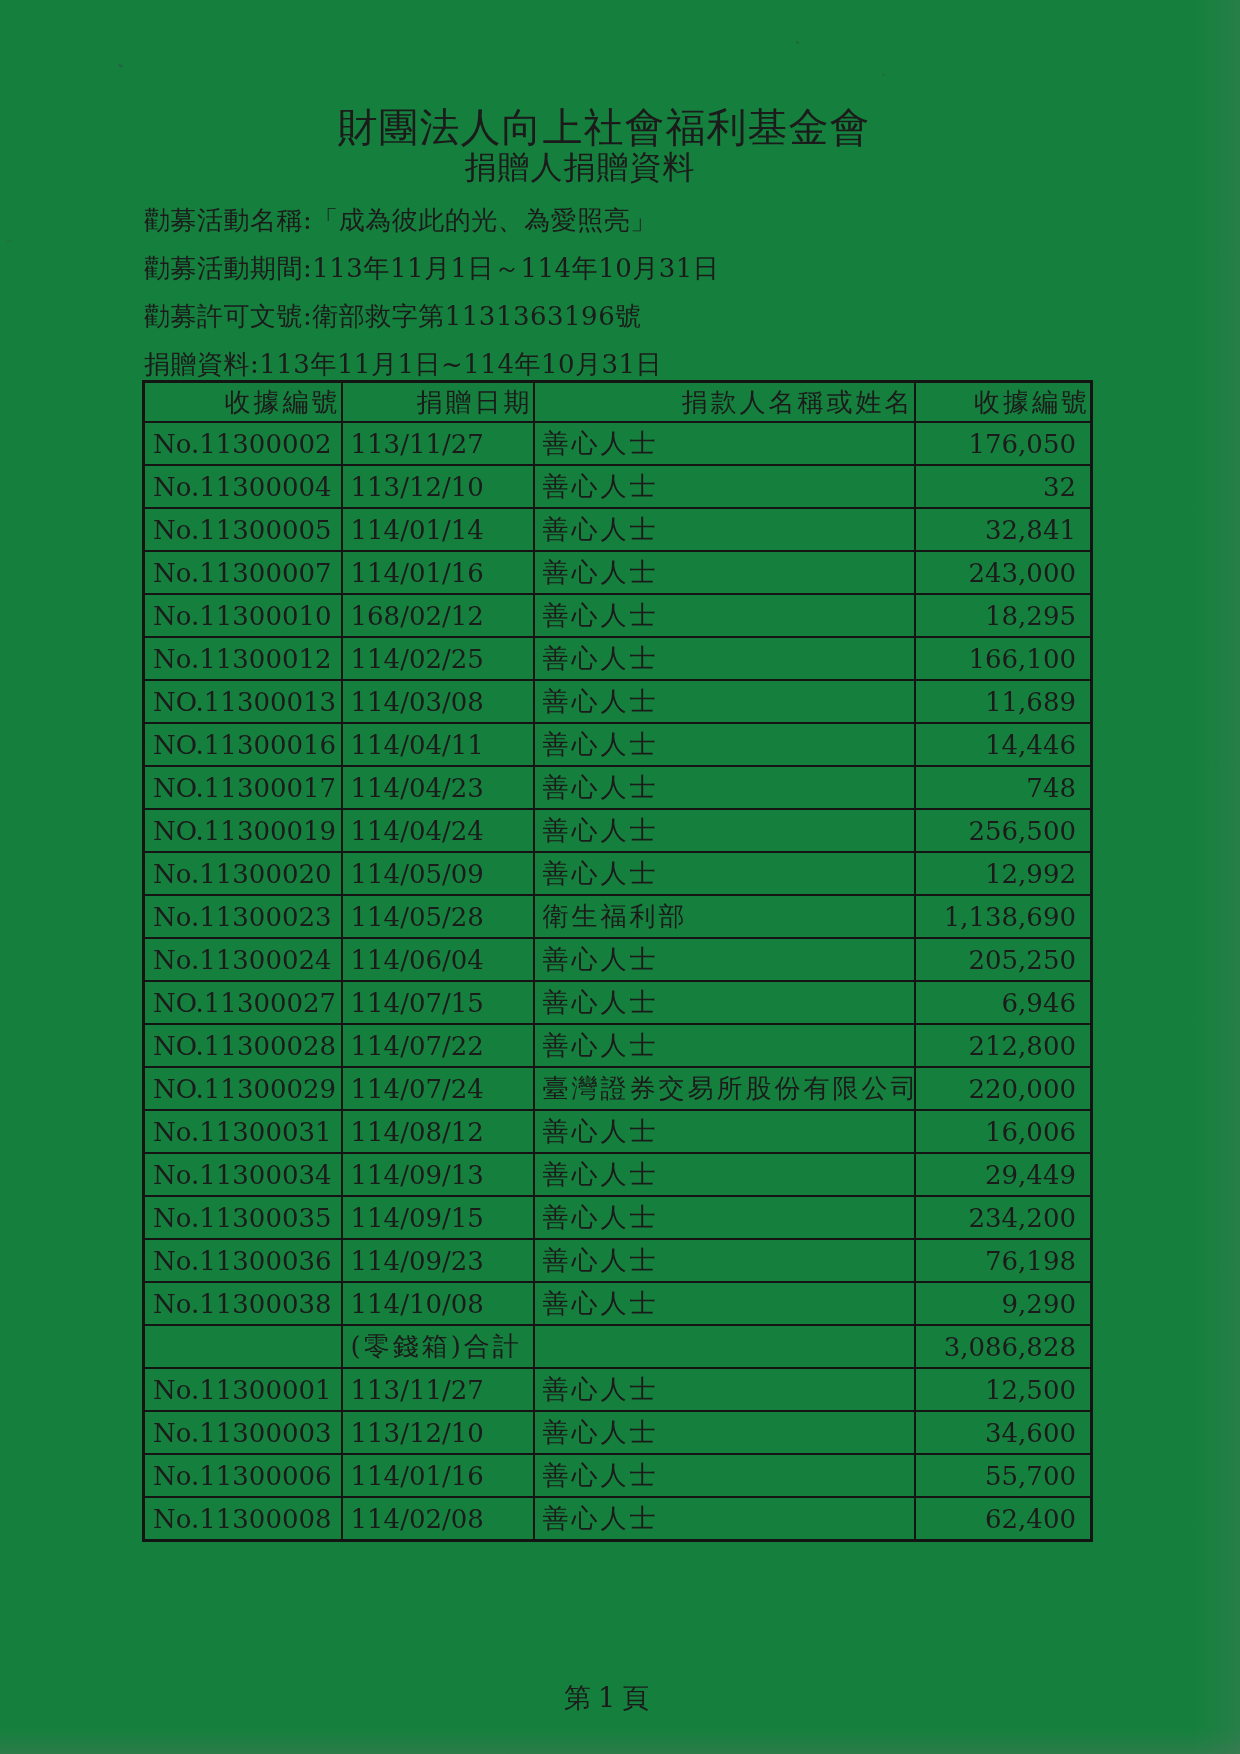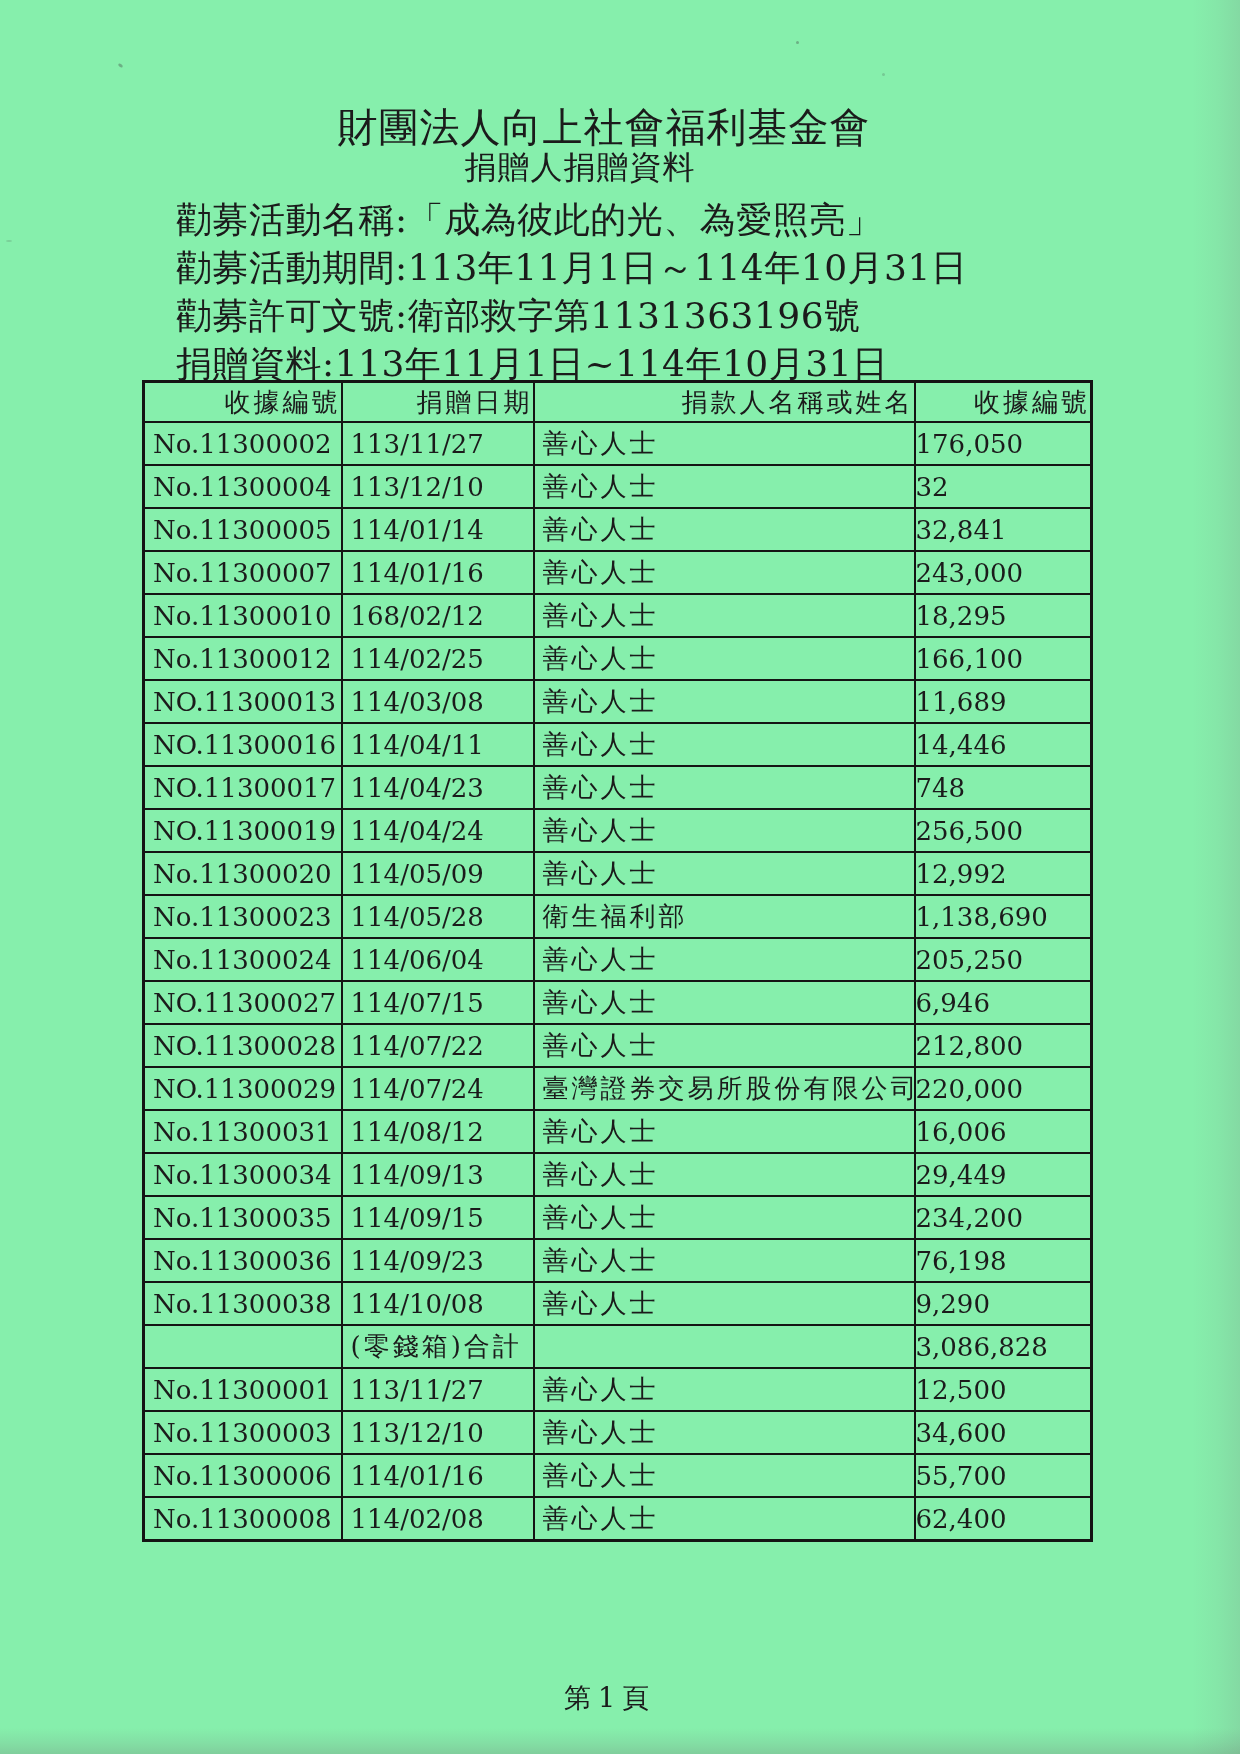--- a/index.html
+++ b/index.html
@@ -1,20 +1,20 @@
 <!DOCTYPE html>
 <html><head>
 <meta charset="utf-8">
 <style>
   html, body { margin: 0; padding: 0; background: #ffffff; }
   .page {
     position: relative;
     width: 1240px;
     height: 1754px;
-    background: #86efac;
+    background: #15803d;
     font-family: "DejaVu Serif", "Liberation Serif", serif;
     color: #1b1b1b;
     overflow: hidden;
   }
 
   
   .edge-right {
     position: absolute; top: 0; right: 0; width: 48px; height: 100%;
     background: linear-gradient(to right, rgba(120,120,120,0) 0%, rgba(120,120,120,0.08) 55%, rgba(120,120,120,0.18) 100%);
     pointer-events: none;
@@ -36,38 +36,38 @@
     font-weight: 500; white-space: nowrap;
   }
   .subtitle {
     position: absolute; top: 146px; left: -40px; width: 100%;
     text-align: center; font-size: 32px; letter-spacing: 1px;
     font-weight: 500; white-space: nowrap;
   }
   .info { position: absolute; left: 144px; top: 196px; }
   .info-line {
     height: 48px; line-height: 48px;
-    font-size: 36px; letter-spacing: 0.5px; white-space: nowrap; margin-left: 32px;
+    font-size: 26px; letter-spacing: 0.5px; white-space: nowrap;
   }
 
   table.donation-table {
     position: absolute; left: 142px; top: 380px;
     width: 948px; border-collapse: collapse; table-layout: fixed;
     border: 3px solid #141414;
     font-size: 26px;
   }
   .donation-table th, .donation-table td {
     border: 2px solid #141414;
     padding: 0 0 0 8px;
     overflow: hidden; white-space: nowrap;
     font-weight: normal; text-align: left; vertical-align: middle;
   }
   .donation-table th { height: 38px; font-size: 25px; letter-spacing: 1px; text-align: right; }
   .donation-table td { height: 41px; }
-  .donation-table td.c3 { padding-right: 14px; padding-left: 0; }
+  .donation-table td.c3 { text-align: right; padding-right: 14px; padding-left: 0; }
   .donation-table .cjk { letter-spacing: 3px; font-size: 26px; }
 
   .footer {
     position: absolute; top: 1680px; left: -10px; width: 100%;
     text-align: center; font-size: 27px; letter-spacing: 7px; white-space: nowrap;
   }
 </style>
 </head>
 <body>
 

